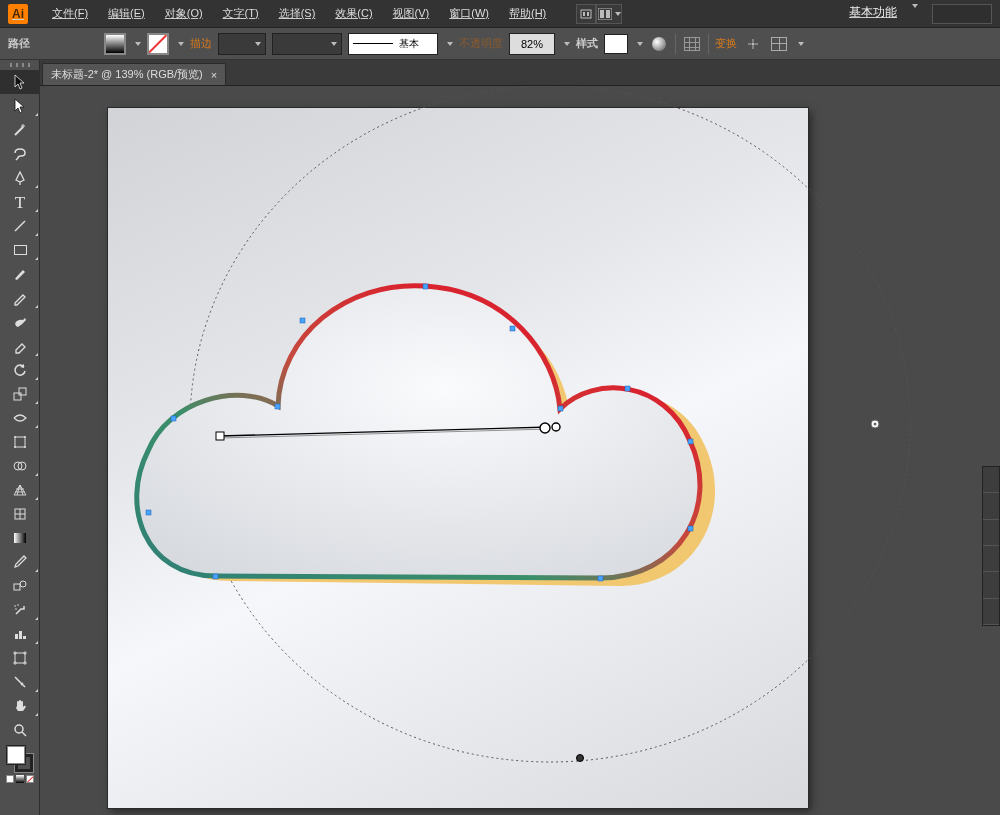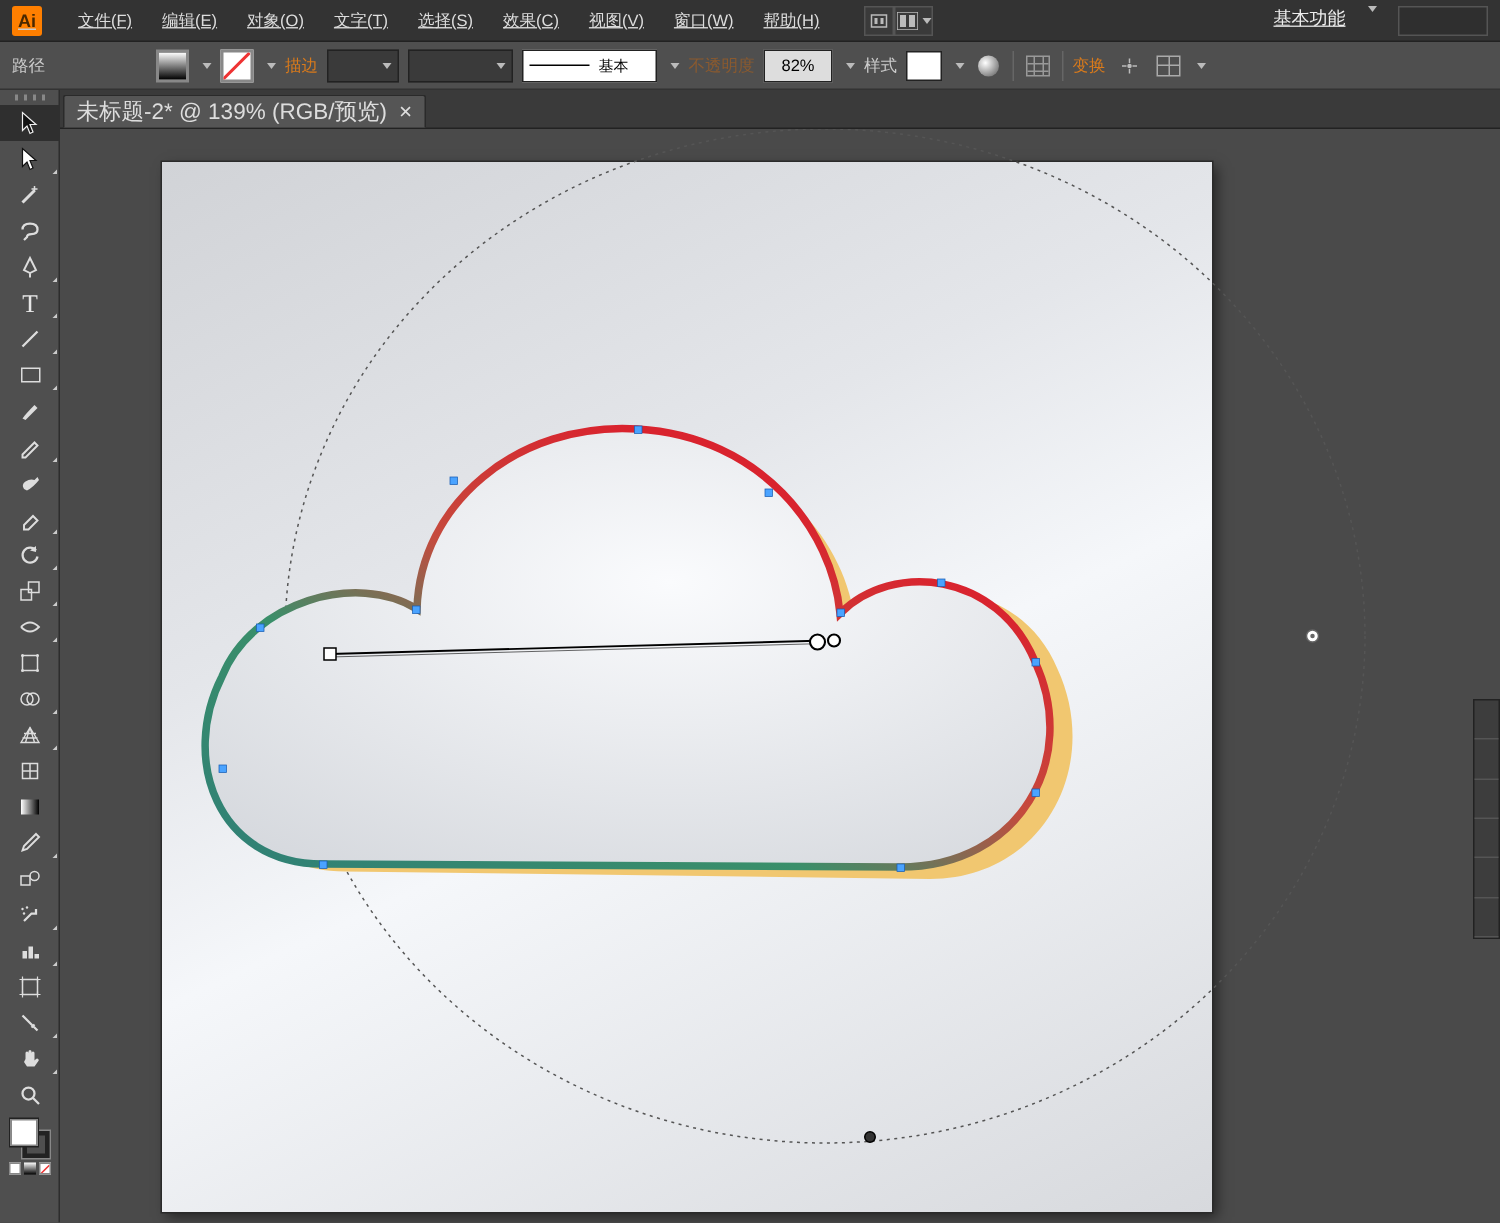--- a/index.html
+++ b/index.html
@@ -11,21 +11,21 @@
 .menu-item { padding:0 10px; height:28px; display:flex; align-items:center; cursor:pointer; color:#ddd; }
 .menubar-right { margin-left:auto; display:flex; align-items:flex-start; gap:8px; }
 .mb-icon { width:20px; height:20px; display:flex; align-items:center; justify-content:center; border:1px solid #555; background:#3a3a3a; }
 .mb-drop { width:26px; height:20px; display:flex; align-items:center; justify-content:center; border:1px solid #555; background:#3a3a3a; }
 .workspace-label { color:#eee; margin-right:4px; font-size:12px;}
 .workspace-sw { width:60px; height:20px; border:1px solid #555; background:#2f2f2f; margin-left:6px; display:flex; align-items:center; padding:0 4px; }
 .tri-down { width:0; height:0; border-left:3px solid transparent; border-right:3px solid transparent; border-top:4px solid #bbb; margin-left:3px;}
 
 
 .optbar { height:32px; background:#4f4f4f; display:flex; align-items:center; padding:0 8px; gap:6px; border-bottom:1px solid #333; }
-.opt-label { color:#ccc; min-width:34px; }
+.opt-label { color:#ccc; min-width:34px;font-weight:bold; }
 .swatch { width:22px; height:22px; border:2px solid #888; background:#fff; display:flex; align-items:center; justify-content:center; }
 .swatch.none { background:#fff; position:relative; overflow:hidden; }
 .swatch.none::after { content:""; position:absolute; width:140%; height:2px; background:#e33; transform:rotate(-45deg); }
 .swatch.gradient { background:linear-gradient(#fff,#000); }
 .drop-field { height:22px; background:#3a3a3a; border:1px solid #222; display:flex; align-items:center; padding:0 4px; }
 .stroke-weight { width:48px; }
 .stroke-var   { width:70px; }
 .stroke-prof  { width:90px; background:#fff; color:#000;}
 .stroke-prof .line { width:40px; height:1px; background:#000; }
 .opacity-field { width:46px; background:#ddd; color:#000; justify-content:center; }
@@ -39,21 +39,21 @@
   linear-gradient(#aaa,#aaa) 0 50%/100% 1px no-repeat,
   linear-gradient(#aaa,#aaa) 50% 0/1px 100% no-repeat; }
 .icon-grid { width:16px;height:14px; background:
   linear-gradient(#999,#999) 0 4px/100% 1px no-repeat,
   linear-gradient(#999,#999) 0 9px/100% 1px no-repeat,
   linear-gradient(#999,#999) 4px 0/1px 100% no-repeat,
   linear-gradient(#999,#999) 10px 0/1px 100% no-repeat; border:1px solid #999;}
 
 
 .tabbar { height:26px; background:#3a3a3a; display:flex; align-items:flex-end; padding-left:42px; border-bottom:1px solid #222;}
-.doc-tab { height:22px; background:#555; border:1px solid #2a2a2a; border-bottom:none; display:flex; align-items:center; padding:0 8px; gap:8px; font-size:15px; color:#ddd; border-radius:2px 2px 0 0;}
+.doc-tab { height:22px; background:#555; border:1px solid #2a2a2a; border-bottom:none; display:flex; align-items:center; padding:0 8px; gap:8px; font-size:11px; color:#ddd; border-radius:2px 2px 0 0;}
 .doc-tab .close { cursor:pointer; }
 
 
 .stage { position:absolute; left:40px; right:0; top:86px; bottom:0; background:#4a4a4a; }
 .artboard { position:absolute; left:68px; top:22px; width:700px; height:700px; background:linear-gradient(155deg,#d1d3d7 0%,#e4e6ea 35%,#f5f7fa 55%,#d7d9dd 100%); box-shadow:0 0 0 1px #2a2a2a, 3px 3px 8px rgba(0,0,0,.5);}
 .canvas-svg { position:absolute; left:0; top:0; }
 
 
 .rt-panel { position:absolute; right:0; top:380px; width:18px; height:160px; background:#3d3d3d; border:1px solid #222; display:flex; flex-direction:column;}
 .rt-row { flex:1; border-bottom:1px solid #555; }

